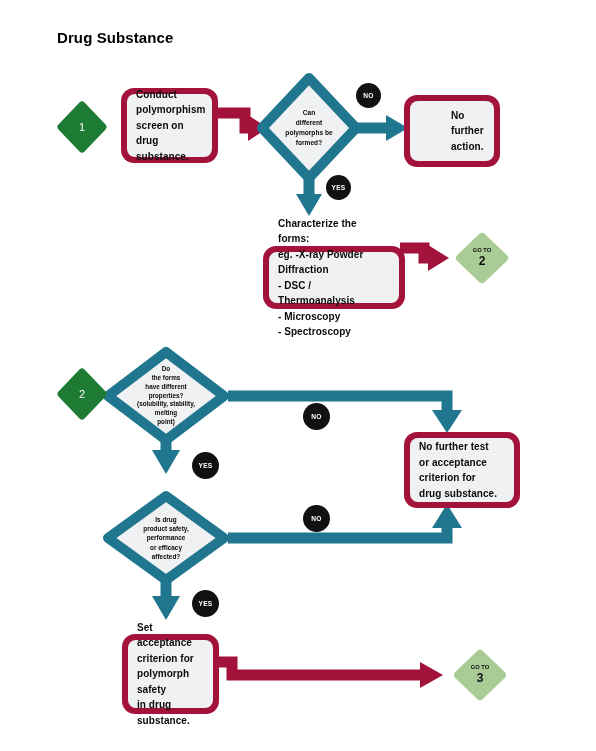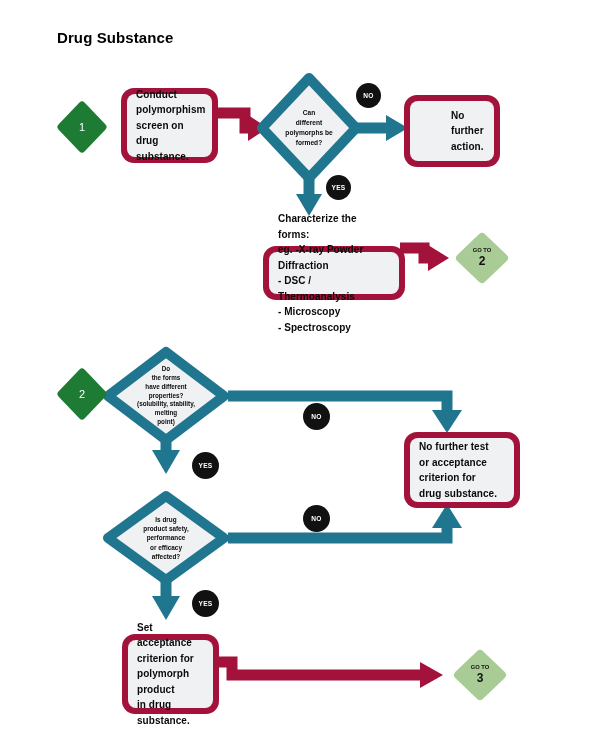--- a/index.html
+++ b/index.html
@@ -204,21 +204,21 @@
 substance.</div>
     </div>
   </div>
 
   <div class="pbox center" style="left:404px; top:95px; width:96px; height:72px;">
     <div class="inner">
       <div class="txt">No further action.</div>
     </div>
   </div>
 
-  <div class="pbox" style="left:263px; top:222px; width:142px; height:54px;margin-top:24px;">
+  <div class="pbox" style="left:263px; top:222px; width:142px; height:63px;margin-top:24px;">
     <div class="inner">
       <div class="txt">Characterize the forms:
 eg. -X-ray Powder Diffraction
 - DSC / Thermoanalysis
 - Microscopy
 - Spectroscopy</div>
     </div>
   </div>
 
   <div class="pbox" style="left:404px; top:432px; width:116px; height:76px;">
@@ -227,21 +227,21 @@
 or acceptance
 criterion for
 drug substance.</div>
     </div>
   </div>
 
   <div class="pbox" style="left:122px; top:634px; width:97px; height:80px;">
     <div class="inner">
       <div class="txt">Set acceptance
 criterion for
-polymorph product
+polymorph safety
 in drug substance.</div>
     </div>
   </div>
 
   <div class="diamond-wrap" style="left:254px; top:78px; width:110px; height:100px;">
     <div class="dtxt">Can
 different
 polymorphs be
 formed?</div>
   </div>

